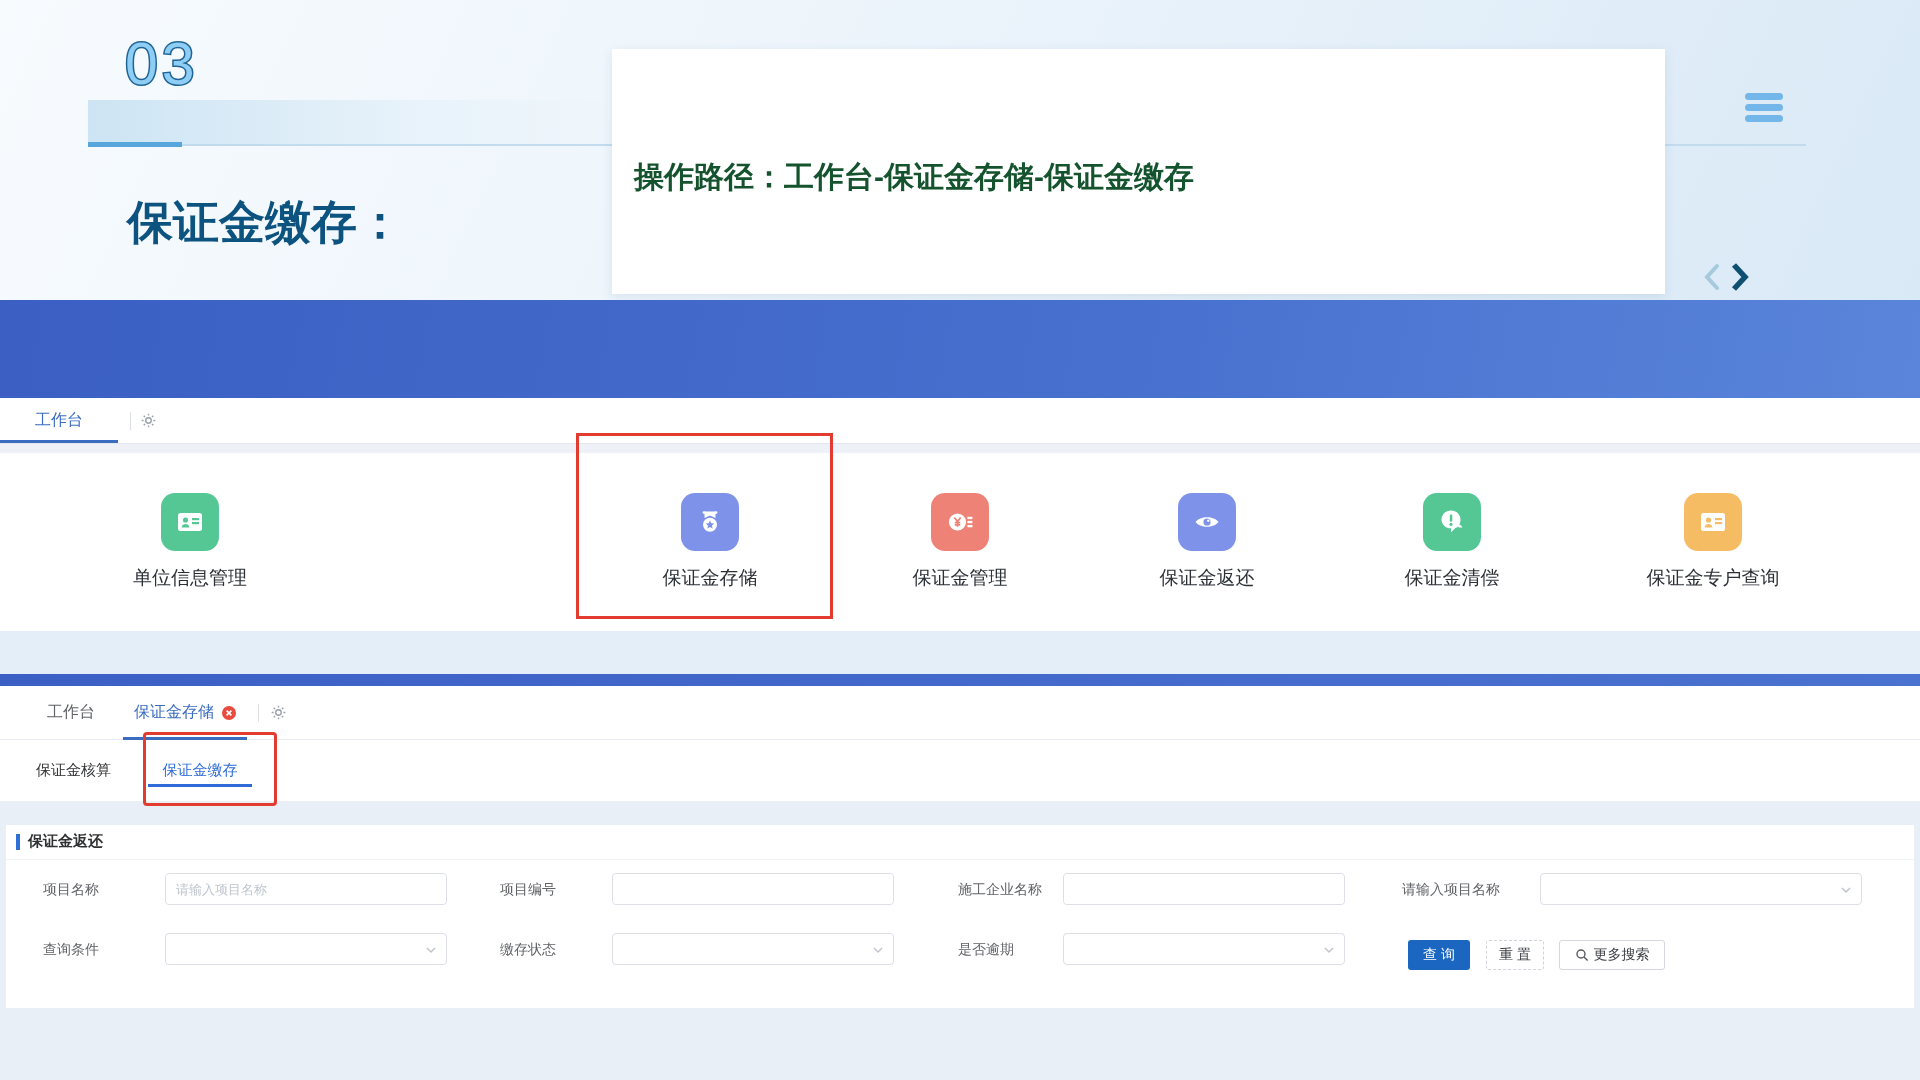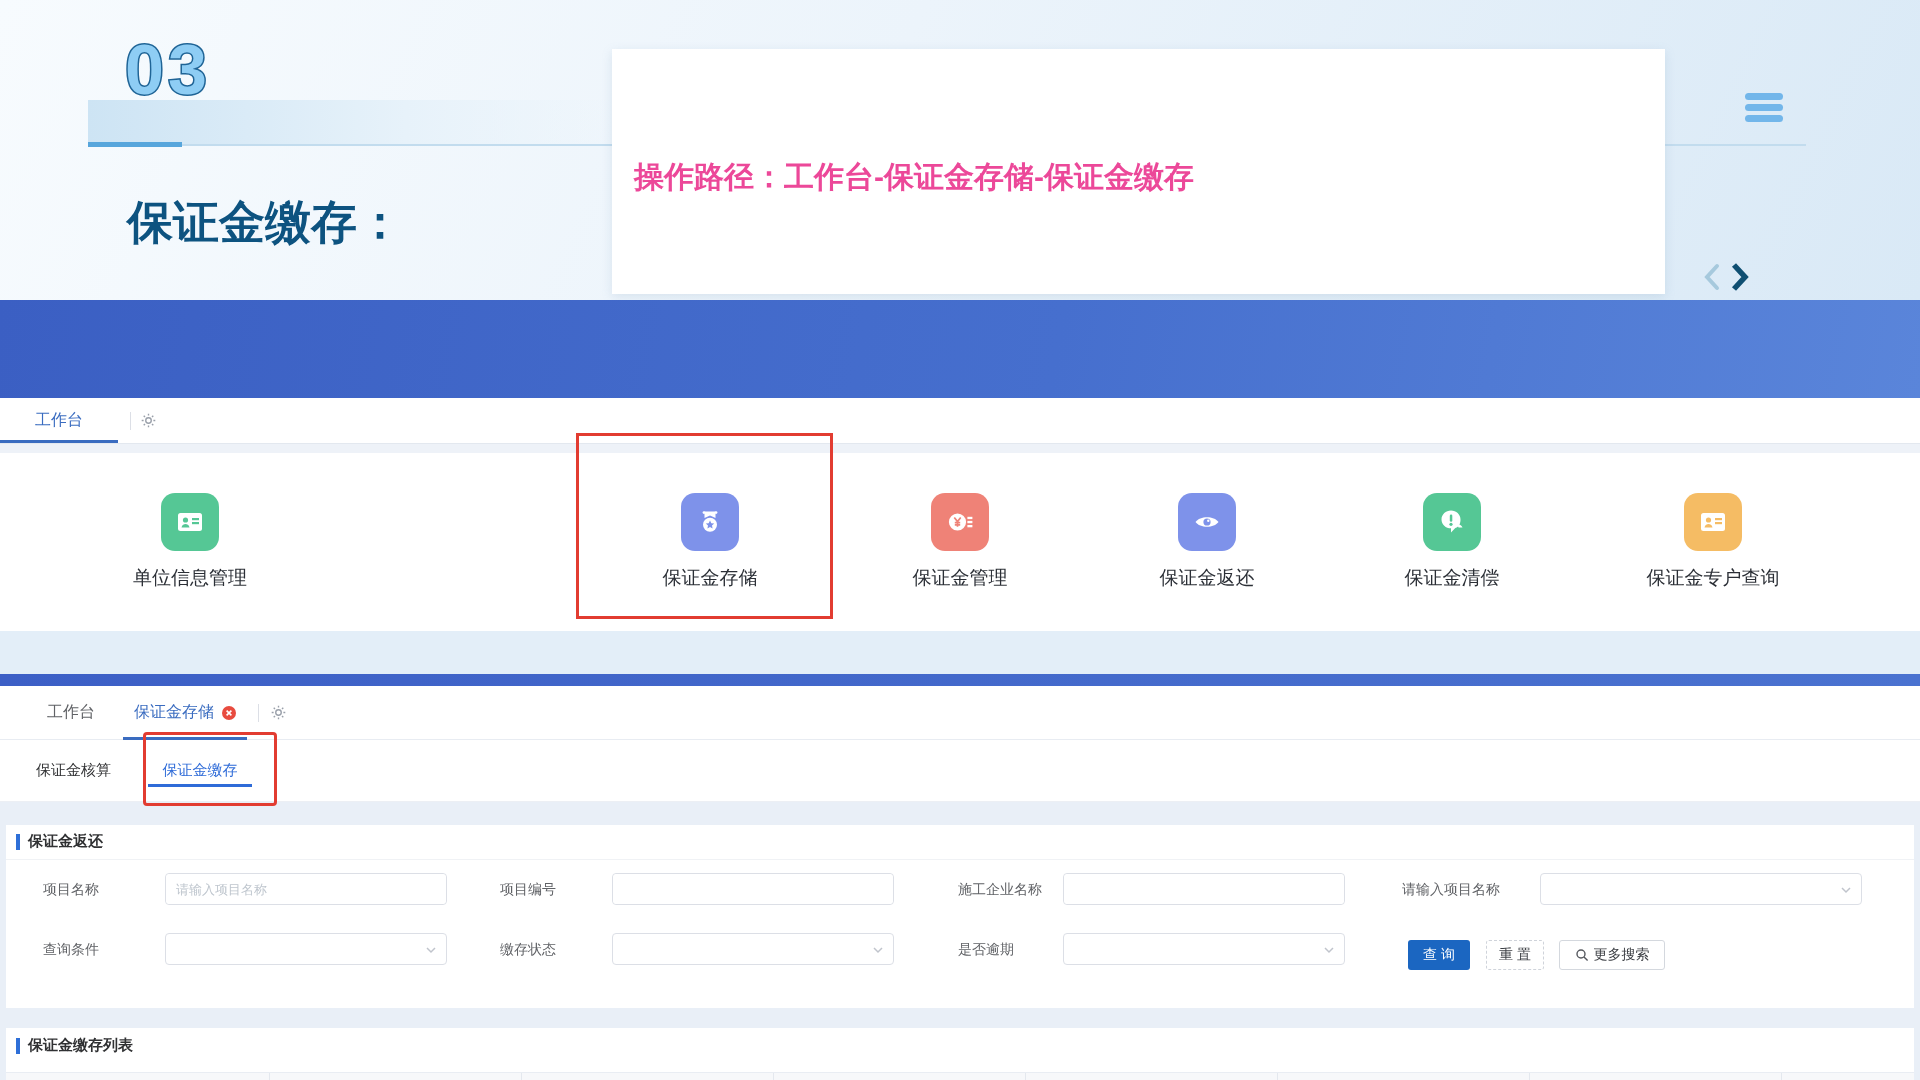--- a/index.html
+++ b/index.html
@@ -7,26 +7,26 @@
   #stage{position:relative;width:1920px;height:1080px;overflow:hidden;
          font-family:"Liberation Sans","DejaVu Sans",sans-serif;background:#e7f0f9;}
 
   
   .slide-top{position:absolute;left:0;top:0;width:1920px;height:300px;
     background:linear-gradient(115deg,#f7fbfe 0%,#ecf4fb 45%,#d9e9f6 100%);}
   .num-band{position:absolute;left:88px;top:100px;width:530px;height:44px;
     background:linear-gradient(to right,#cde4f4 0%,#e7f2fa 60%,rgba(231,242,250,0) 100%);}
   .rule-light{position:absolute;left:88px;top:144px;width:1718px;height:2px;background:#c2dcee;}
   .rule-dark{position:absolute;left:88px;top:142px;width:94px;height:5px;background:#57a6dc;}
-  .step-number{position:absolute;left:125px;top:30px;font-size:70px;font-weight:700;
+  .step-number{position:absolute;left:125px;top:30px;font-size:59px;font-weight:400;
     letter-spacing:4px;color:#8ecdf4;-webkit-text-stroke:3px #1f6496;paint-order:stroke fill;}
   .step-title{position:absolute;left:127px;top:192px;font-size:46px;font-weight:900;color:#0d5380;}
   .path-card{position:absolute;left:612px;top:49px;width:1053px;height:245px;background:#ffffff;
     box-shadow:0 3px 10px rgba(110,145,180,.18);}
-  .path-text{position:absolute;left:22px;top:108px;font-size:30px;font-weight:700;color:#ec4899;}
+  .path-text{position:absolute;left:22px;top:108px;font-size:30px;font-weight:700;color:#14532d;}
   .hamburger{position:absolute;left:1745px;top:93px;width:38px;cursor:pointer;}
   .hamburger i{display:block;height:7px;border-radius:3.5px;background:#72b6ea;margin-bottom:4px;}
   .slide-arrows{position:absolute;left:1703px;top:262px;display:flex;gap:10px;align-items:center;}
 
   
   .sys-header{position:absolute;left:0;top:300px;width:1920px;height:98px;
     background:linear-gradient(100deg,#3b5fc3 0%,#466fce 55%,#5a85da 100%);}
   .sys-title{position:absolute;left:30px;top:338px;font-size:30px;font-weight:700;color:#ffffff;letter-spacing:1px;}
   .hdr-divider{position:absolute;left:534px;top:340px;width:2px;height:28px;background:rgba(255,255,255,.65);}
   .redact-a{position:absolute;left:549px;top:340px;width:27px;height:33px;background:#f4f9fc;}
@@ -351,33 +351,18 @@
       </div>
       <div class="btn btn-plain">
         <svg width="14" height="14" viewBox="0 0 14 14">
           <circle cx="6" cy="6" r="4" fill="none" stroke="#55585e" stroke-width="1.4"></circle>
           <path d="M9 9 L12.6 12.6" stroke="#55585e" stroke-width="1.4"></path>
           </svg>
         <span>更多搜索</span>
       </div>
     </div>
 
-    <div class="list-card">
-      <div class="sec-title" style="top:8px">
-        <div class="accent"></div>
-        <span>保证金缴存列表</span>
-      </div>
-      <div class="thead">
-        <i style="left:263px"></i>
-          <i style="left:515px"></i>
-          <i style="left:767px"></i>
-        <i style="left:1019px"></i>
-          <i style="left:1271px"></i>
-          <i style="left:1523px"></i>
-          <i style="left:1775px"></i>
-      </div>
-    </div>
   </div>
 
   <div class="redbox1"></div>
   <div class="redbox2"></div>
 
 </div>
 
 </body></html>

